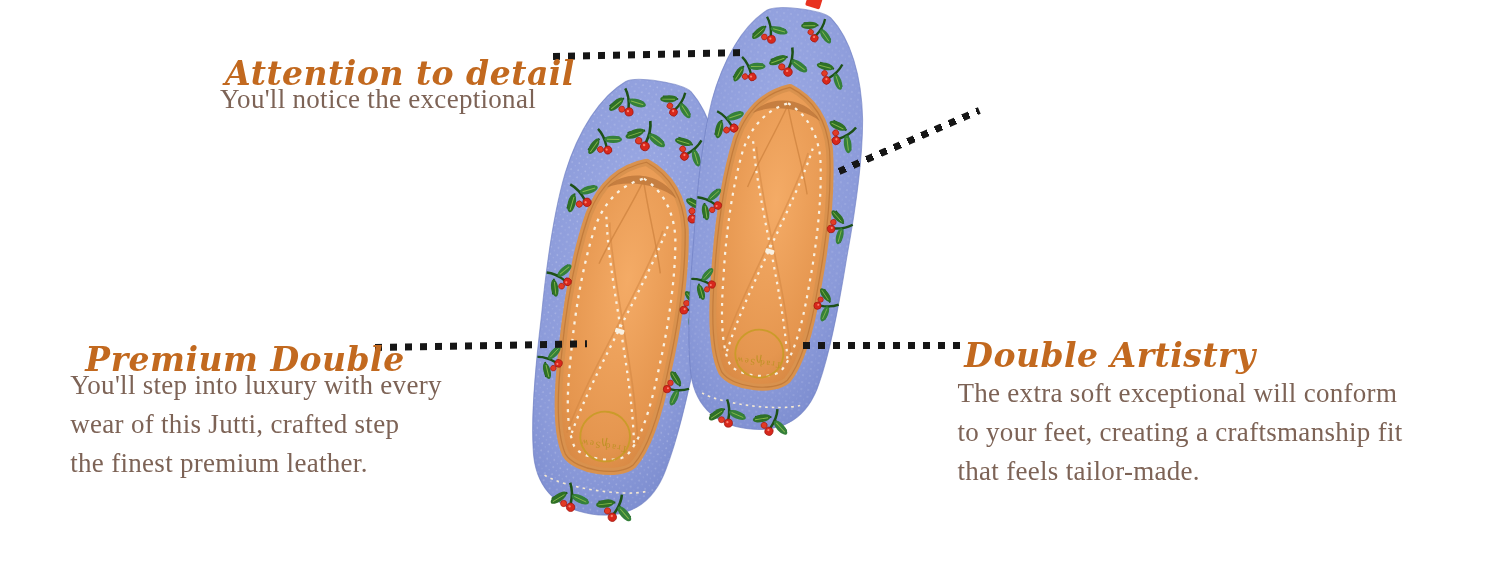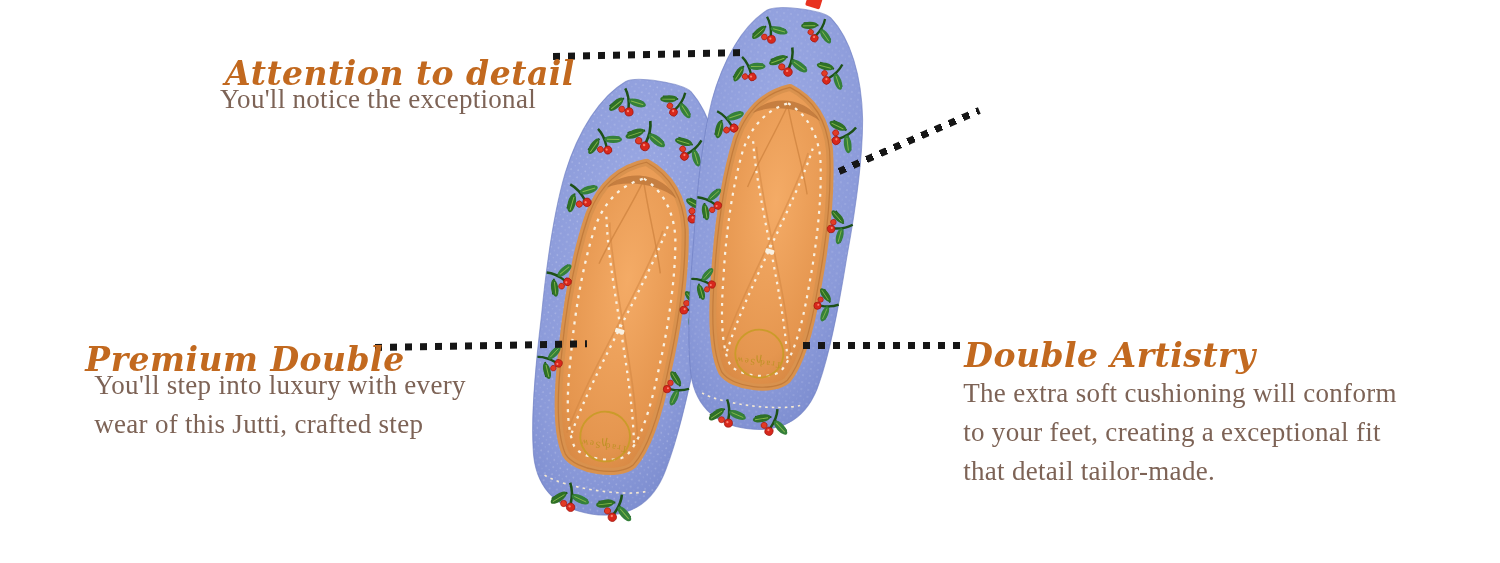--- a/index.html
+++ b/index.html
@@ -18,21 +18,21 @@
     position:absolute;transform:translateX(-50%);text-align:left;
     color:var(--body_brown,#7d6356);font-size:27px;letter-spacing:.3px;
   }
   .ln{white-space:nowrap;line-height:39px;}
   .dots{
     position:absolute;height:7px;transform-origin:left center;
     background:repeating-linear-gradient(90deg,var(--connector_black,#161616) 0 7px,transparent 7px 15px);
   }
   .c1t{left:400px;top:26px}   .c1b{left:378px;top:80px}
   .c2t{left:1150px;top:64px}  .c2b{left:1150px;top:122px}
-  .c3t{left:245px;top:312px}  .c3b{left:280px;top:366px}
+  .c3t{left:245px;top:312px}  .c3b{left:256px;top:366px}
   .c4t{left:1110px;top:308px} .c4b{left:1180px;top:374px}
   .d1{left:553px;top:53px;width:193px;transform:rotate(-1.2deg)}
   .d2{left:839px;top:168px;width:153px;transform:rotate(-23.5deg)}
   .d3{left:375px;top:344px;width:212px;transform:rotate(-1deg)}
   .d4{left:803px;top:342px;width:164px}
 </style>
 </head>
 <body>
 
 <div id="stage">
@@ -132,22 +132,23 @@
   <h2 class="callout-title c1t">Attention to detail</h2>
   <div class="callout-body c1b">
     <div class="ln">You'll notice the exceptional</div>
   </div>
 
 
   <h2 class="callout-title c3t">Premium Double</h2>
   <div class="callout-body c3b">
     <div class="ln">You'll step into luxury with every</div>
     <div class="ln">wear of this Jutti, crafted step</div>
+    <div class="ln">the finest premium leather.</div>
   </div>
 
   <h2 class="callout-title c4t">Double Artistry</h2>
   <div class="callout-body c4b">
-    <div class="ln">The extra soft cushioning will conform</div>
-    <div class="ln">to your feet, creating a exceptional fit</div>
-    <div class="ln">that detail tailor-made.</div>
+    <div class="ln">The extra soft exceptional will conform</div>
+    <div class="ln">to your feet, creating a craftsmanship fit</div>
+    <div class="ln">that feels tailor-made.</div>
   </div>
 
 </div>
 
 </body></html>

